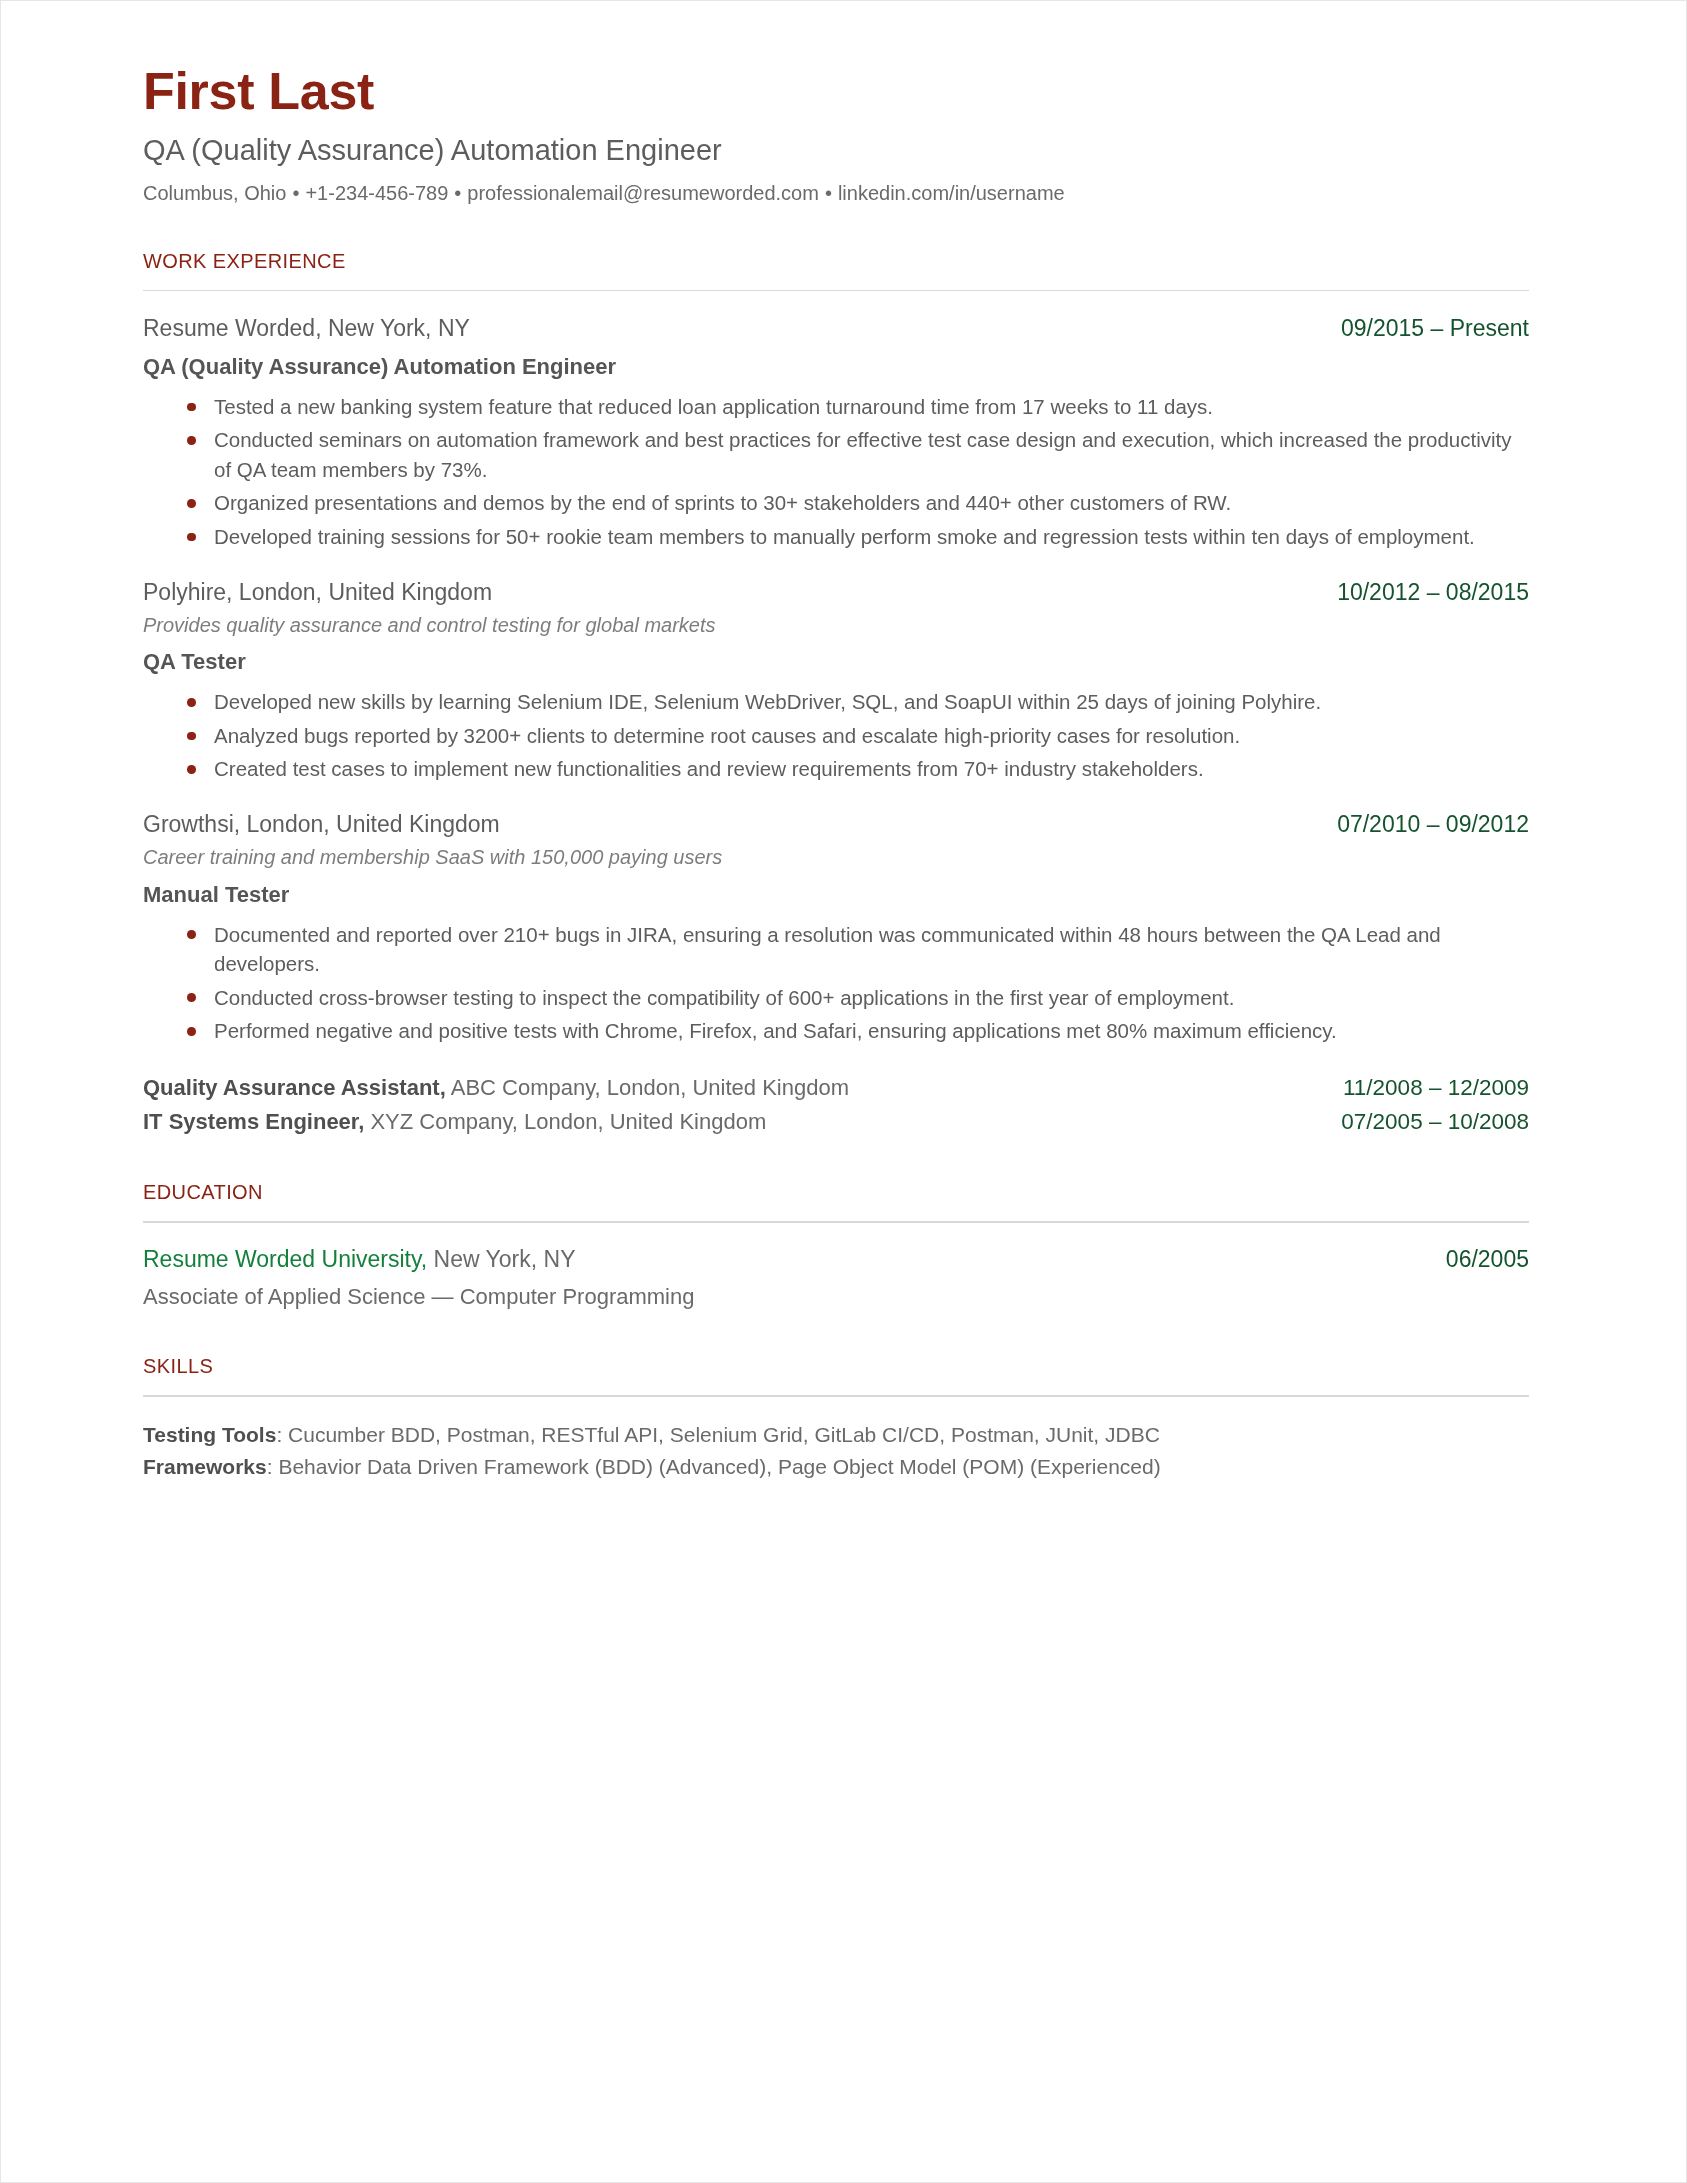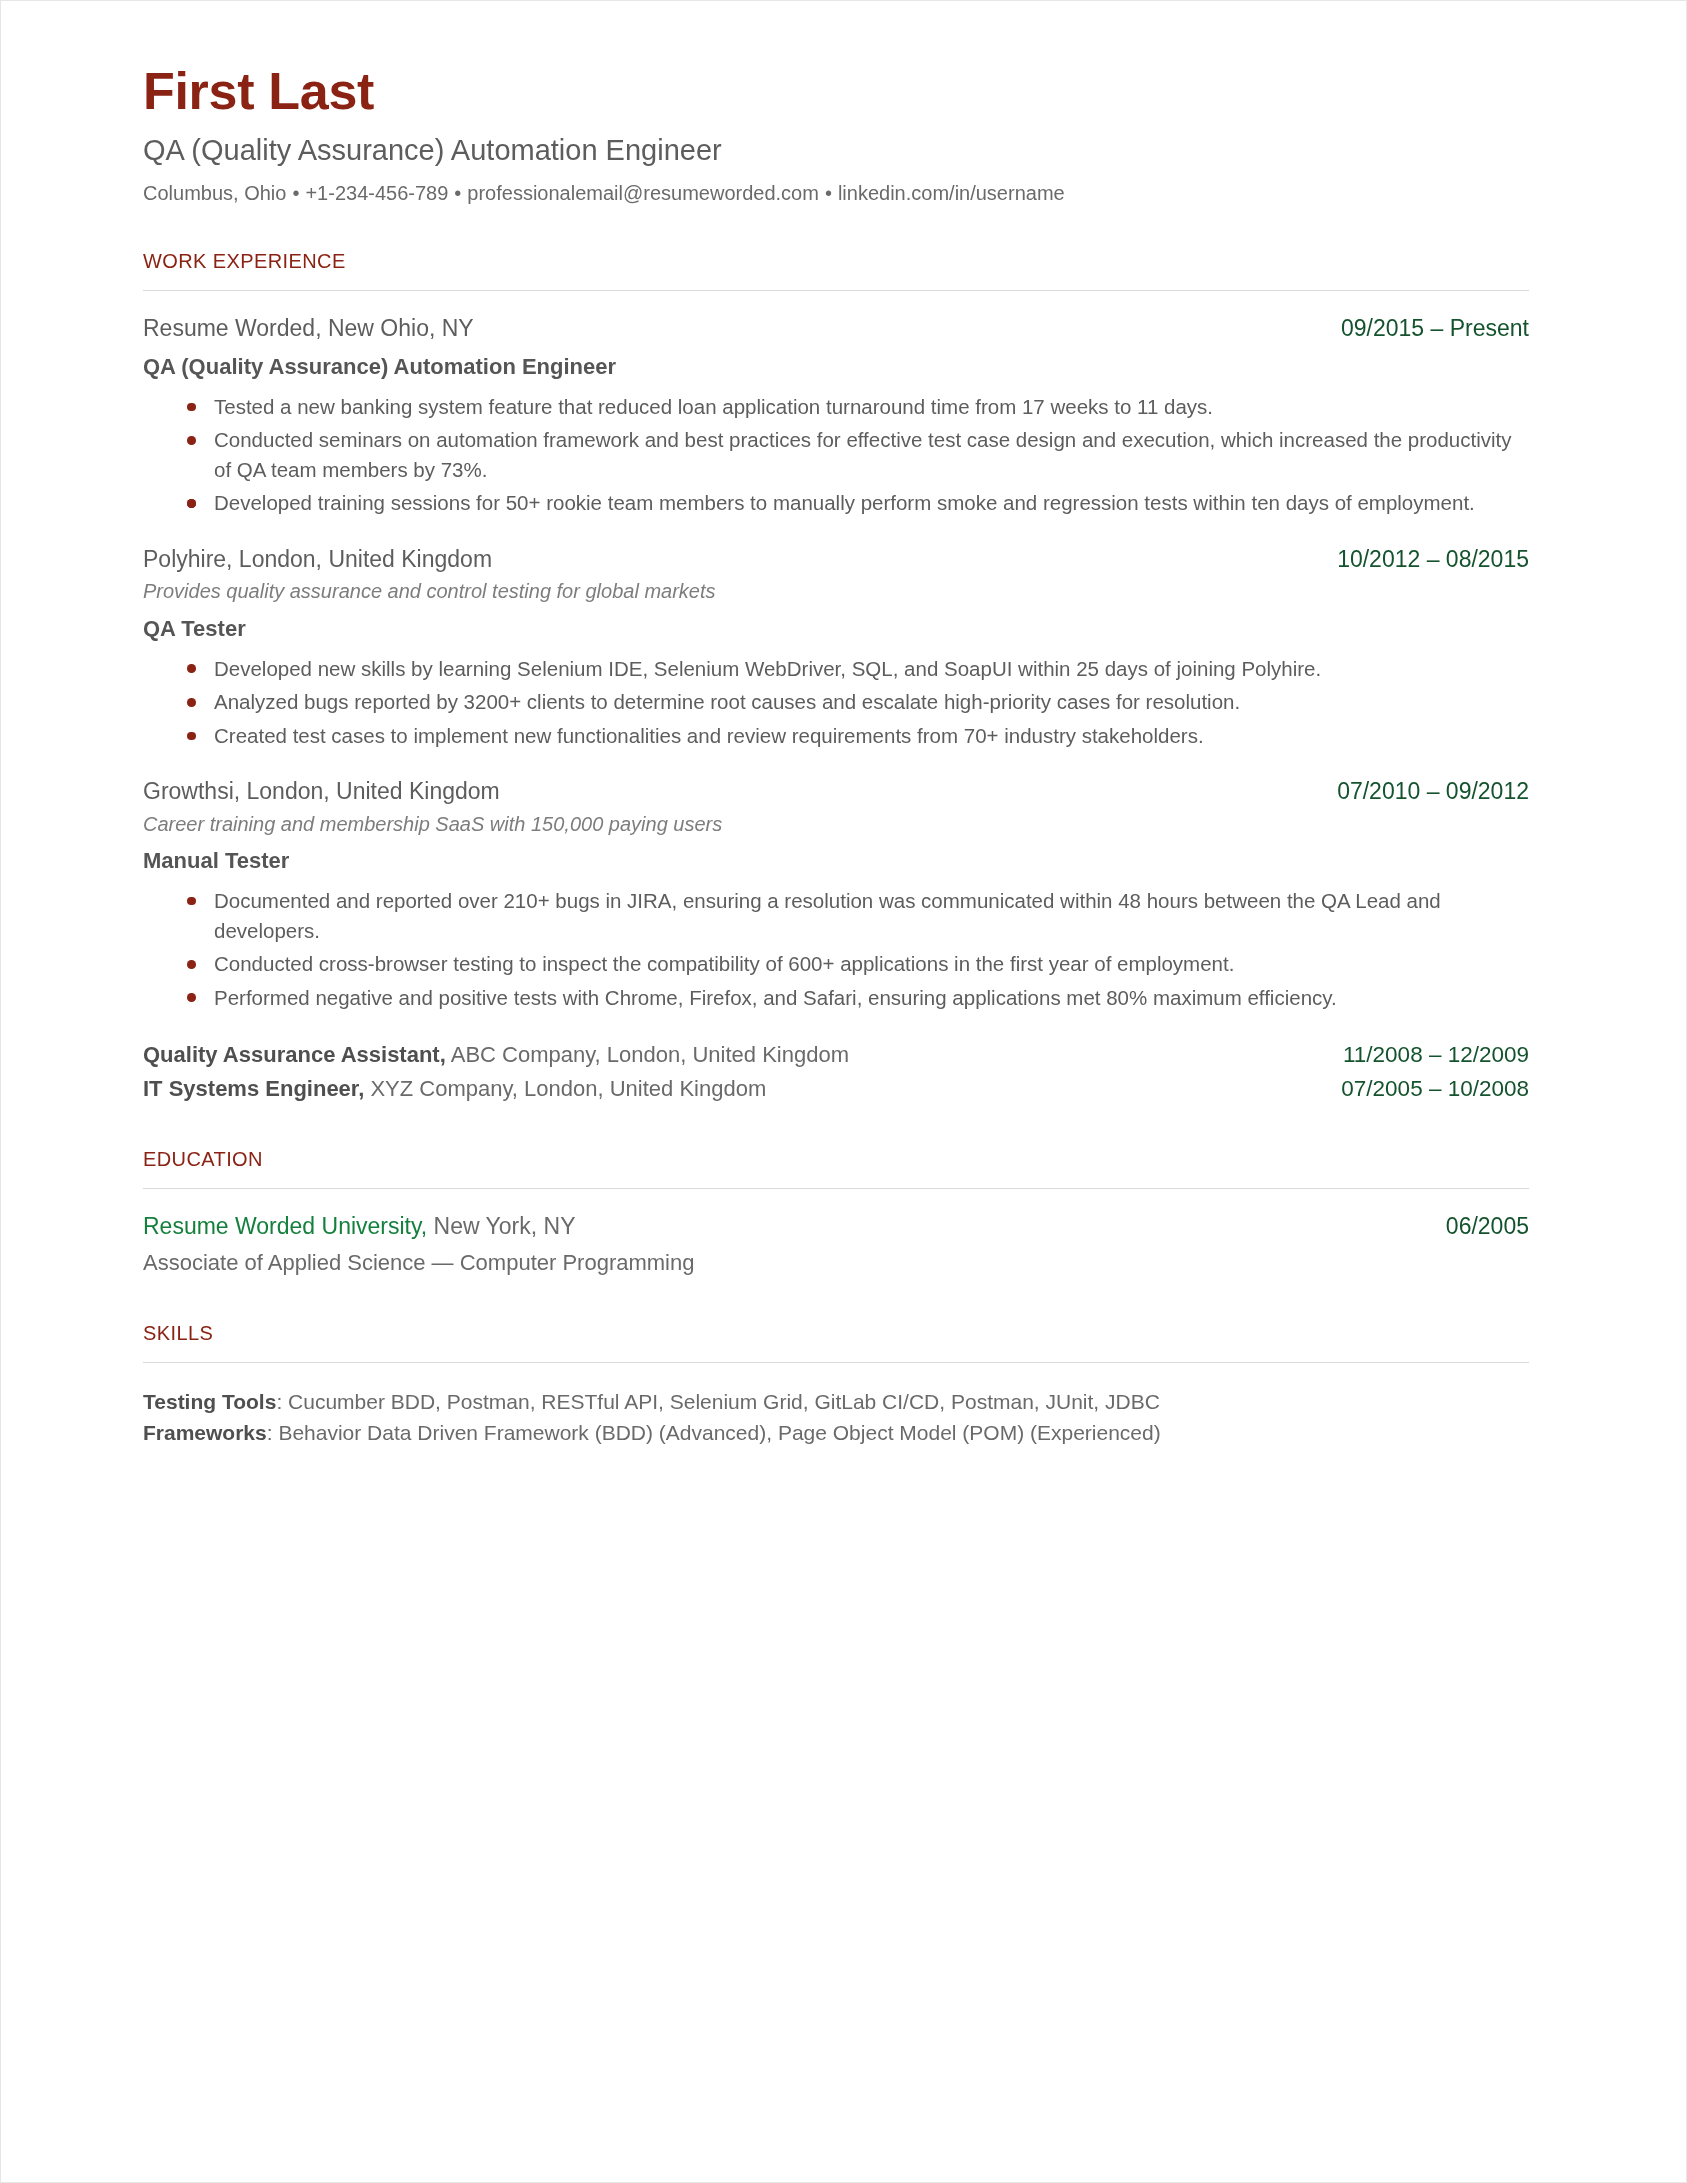--- a/index.html
+++ b/index.html
@@ -205,28 +205,28 @@
         <span>Columbus, Ohio</span><span class="dot">•</span><span>+1-234-456-789</span><span class="dot">•</span><span>professionalemail@resumeworded.com</span><span class="dot">•</span><span>linkedin.com/in/username</span>
       </div>
     </div>
 
     <div class="section">
       <div class="section-title">WORK EXPERIENCE</div>
       <div class="rule"></div>
 
       <div class="entry">
         <div class="entry-top">
-          <div class="company">Resume Worded, New Ohio, NY</div>
+          <div class="company">Resume Worded, New York, NY</div>
           <div class="dates">09/2015 – Present</div>
         </div>
         <div class="role">QA (Quality Assurance) Automation Engineer</div>
         <ul class="bullets">
           <li><span class="marker"></span><span>Tested a new banking system feature that reduced loan application turnaround time from 17 weeks to 11 days.</span></li>
           <li><span class="marker"></span><span>Conducted seminars on automation framework and best practices for effective test case design and execution, which increased the productivity of QA team members by 73%.</span></li>
-          <li><span class="marker"></span></li>
+          <li><span class="marker"></span><span>Organized presentations and demos by the end of sprints to 30+ stakeholders and 440+ other customers of RW.</span></li>
           <li><span class="marker"></span><span>Developed training sessions for 50+ rookie team members to manually perform smoke and regression tests within ten days of employment.</span></li>
         </ul>
       </div>
 
       <div class="entry">
         <div class="entry-top">
           <div class="company">Polyhire, London, United Kingdom</div>
           <div class="dates">10/2012 – 08/2015</div>
         </div>
         <div class="blurb">Provides quality assurance and control testing for global markets</div>

